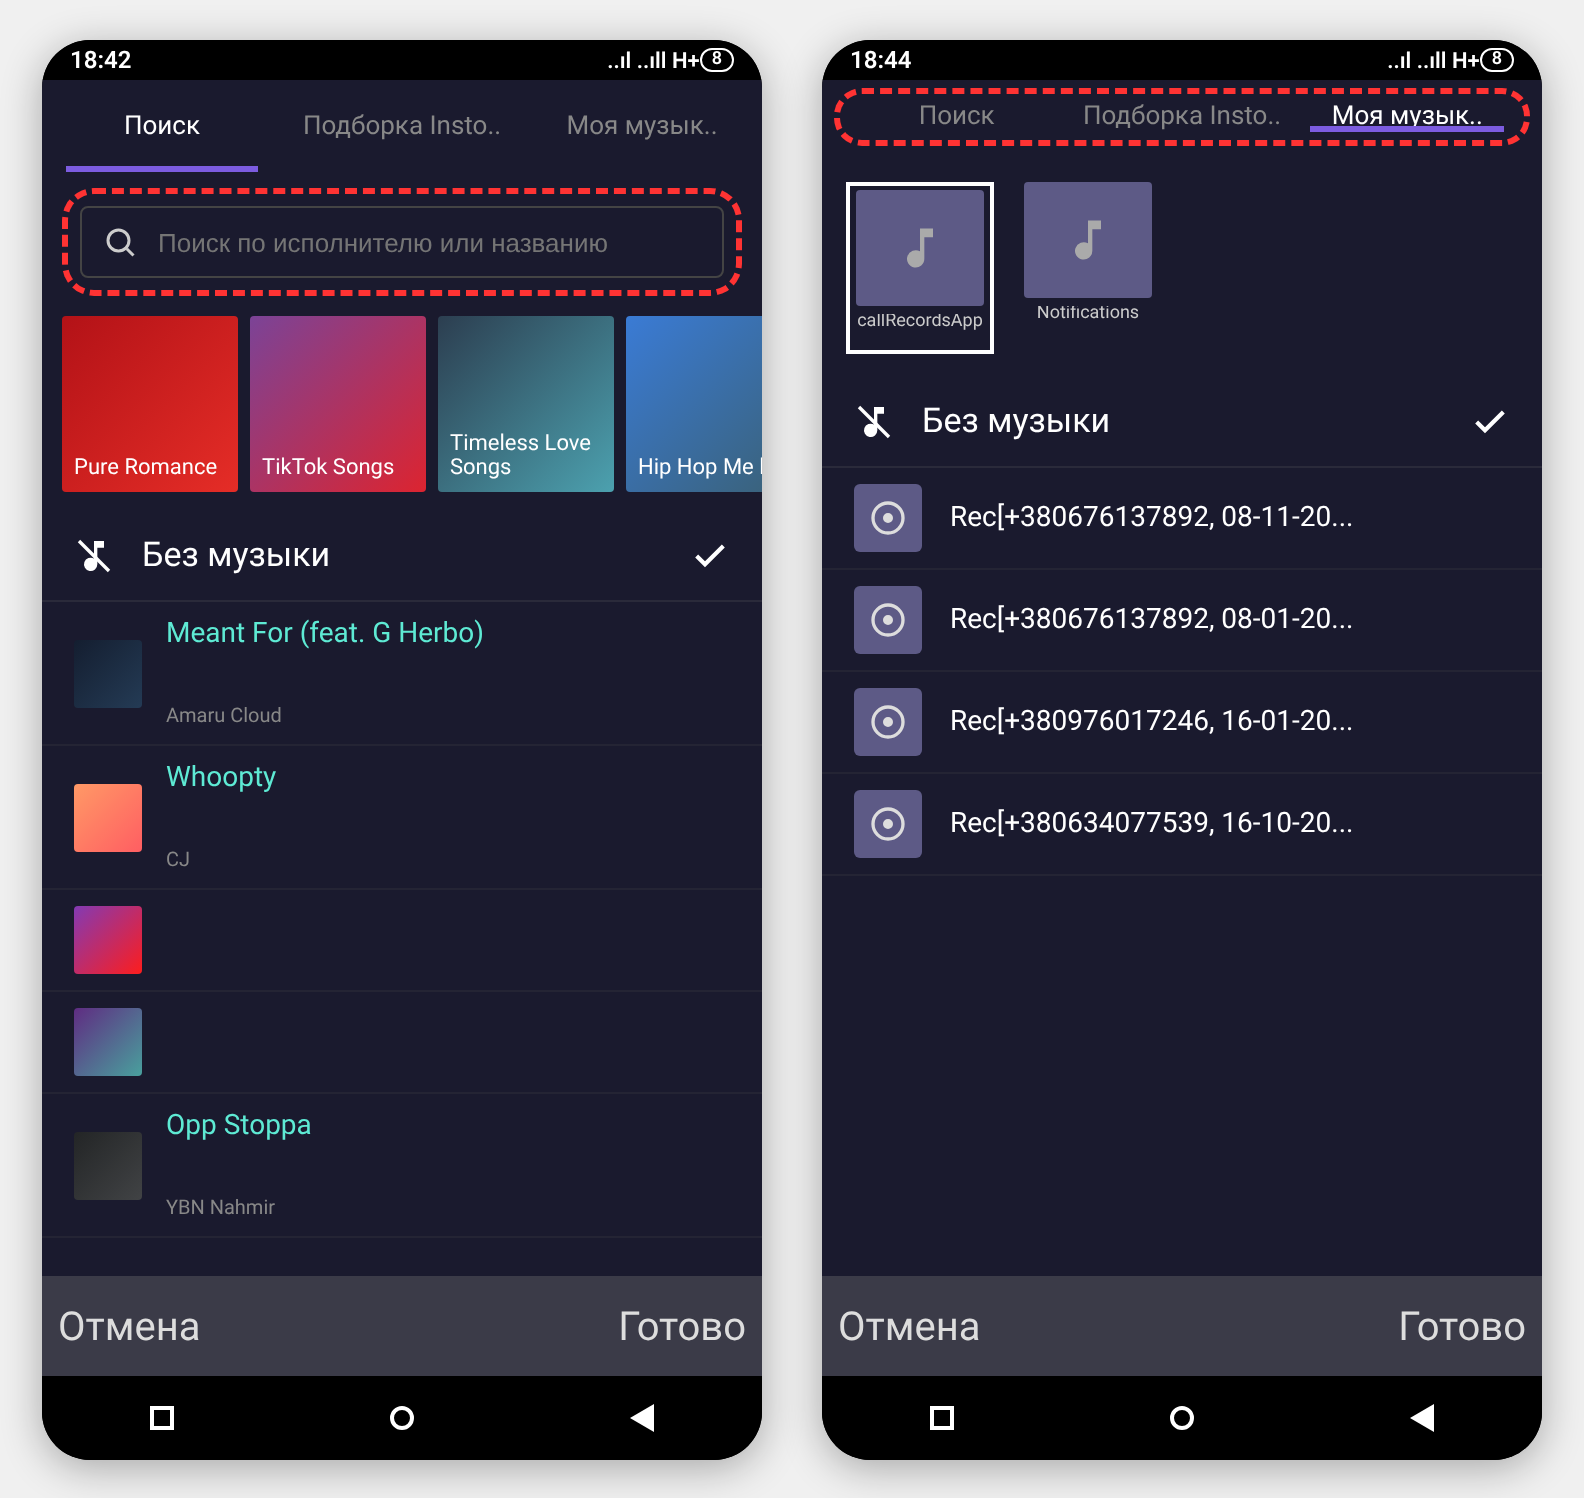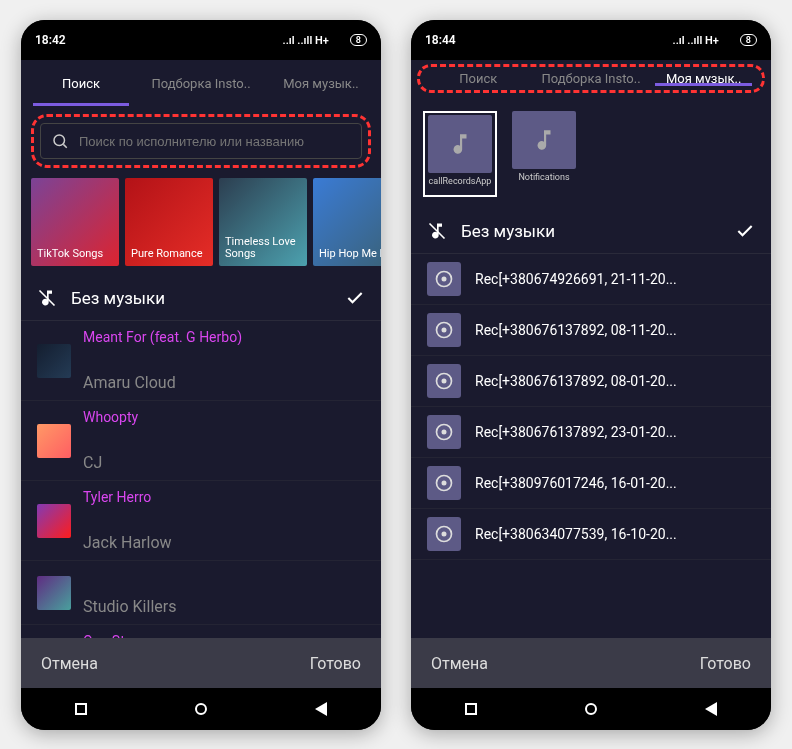--- a/index.html
+++ b/index.html
@@ -16,31 +16,31 @@
     height: 710px;
     background: #000;
     border-radius: 24px;
     overflow: hidden;
     display: flex;
     flex-direction: column;
     position: relative;
     box-shadow: 0 4px 20px rgba(0,0,0,0.3);
   }
   .statusbar {
-    height: 40px;
+    height: 20px;
     background: #000;
     color: #fff;
     display: flex;
     justify-content: space-between;
     align-items: center;
     padding: 0 14px;
     font-size: 12px;
     font-weight: 600;
   }
-  .status-right { display: flex; align-items: center; gap: 21px; font-size: 11px; }
+  .status-right { display: flex; align-items: center; gap: 0; font-size: 11px; }
   .battery-pill {
     border: 1px solid #fff;
     border-radius: 7px;
     padding: 0 5px;
     font-size: 9px;
   }
   .content {
     flex: 1;
     background: #1a1a2e;
     display: flex;
@@ -151,22 +151,22 @@
     width: 34px; height: 34px;
     border-radius: 2px;
     flex-shrink: 0;
   }
   .ta1{background:linear-gradient(135deg,#141e30,#243b55);}
   .ta2{background:linear-gradient(135deg,#ff9966,#ff5e62);}
   .ta3{background:linear-gradient(135deg,#833ab4,#fd1d1d);}
   .ta4{background:linear-gradient(135deg,#5f2c82,#49a09d);}
   .ta5{background:linear-gradient(135deg,#232526,#414345);}
   .track-text { flex: 1; overflow: hidden; }
-  .track-title { color: #d946ef; font-size: 14px; white-space: nowrap; overflow: hidden; text-overflow: ellipsis; }
-  .track-artist { color: #888; font-size: 16px; margin-top: 28px; }
+  .track-title { color: #5eead4; font-size: 14px; white-space: nowrap; overflow: hidden; text-overflow: ellipsis; }
+  .track-artist { color: #888; font-size: 10px; margin-top: 28px; }
   .folder-row {
     display: flex;
     gap: 10px;
     padding: 12px 12px;
   }
   .folder-card {
     width: 74px;
     height: 86px;
     display: flex;
     flex-direction: column;
@@ -197,23 +197,23 @@
     color: #ddd;
     flex-shrink: 0;
   }
   .rec-title { color: #fff; font-size: 14px; white-space: nowrap; overflow: hidden; text-overflow: ellipsis; flex: 1; }
   .footer {
     height: 50px;
     background: #3b3b48;
     display: flex;
     align-items: center;
     justify-content: space-between;
-    padding: 0 20px;
+    padding: 0 8px;
     color: #ddd;
-    font-size: 16px;
+    font-size: 20px;
   }
   .navbar {
     height: 42px;
     background: #000;
     display: flex;
     align-items: center;
     justify-content: space-around;
     color: #fff;
   }
   .nav-sq { width: 12px; height: 12px; border: 2px solid #fff; }
@@ -252,25 +252,25 @@
           <svg width="18" height="18" viewBox="0 0 24 24" fill="none" stroke="currentColor" stroke-width="2">
               <circle cx="11" cy="11" r="7"></circle>
               <line x1="21" y1="21" x2="16.5" y2="16.5"></line>
             </svg>
         </span>
         <input type="text" placeholder="Поиск по исполнителю или названию" style="">
       </div>
     </div>
 
     <div class="playlists">
+      <div class="playlist-card pc2">
+          <span>Pure Romance</span>
+        </div>
       <div class="playlist-card pc1">
           <span>TikTok Songs</span>
-        </div>
-      <div class="playlist-card pc2">
-          <span>Pure Romance</span>
         </div>
       <div class="playlist-card pc3">
           <span>Timeless Love Songs</span>
         </div>
       <div class="playlist-card pc4">
           <span>Hip Hop Me list</span>
         </div>
     </div>
 
     <div class="divider-row">
@@ -298,29 +298,24 @@
       </div>
       <div class="track">
         <div class="track-art ta2"></div>
         <div class="track-text">
           <div class="track-title">Whoopty</div>
           <div class="track-artist">CJ</div>
         </div>
       </div>
       <div class="track">
         <div class="track-art ta3"></div>
-        <div class="track-text">
-          <div class="track-title">Tyler Herro</div>
-          <div class="track-artist">Jack Harlow</div>
-        </div>
       </div>
       <div class="track">
         <div class="track-art ta4"></div>
         <div class="track-text">
-          <div class="track-artist">Studio Killers</div>
         </div>
       </div>
       <div class="track">
         <div class="track-art ta5"></div>
         <div class="track-text">
           <div class="track-title">Opp Stoppa</div>
           <div class="track-artist">YBN Nahmir</div>
         </div>
       </div>
     </div>
@@ -394,65 +389,47 @@
     </div>
 
     <div class="tracklist">
       <div class="rec-row">
         <div class="rec-ico">
             <svg width="20" height="20" viewBox="0 0 24 24" fill="none" stroke="currentColor" stroke-width="2">
               <circle cx="12" cy="12" r="9"></circle>
               <circle cx="12" cy="12" r="2" fill="currentColor"></circle>
             </svg>
           </div>
-        <div class="rec-title">Rec[+380674926691, 21-11-20...</div>
+        <div class="rec-title">Rec[+380676137892, 08-11-20...</div>
       </div>
       <div class="rec-row">
         <div class="rec-ico">
             <svg width="20" height="20" viewBox="0 0 24 24" fill="none" stroke="currentColor" stroke-width="2">
               <circle cx="12" cy="12" r="9"></circle>
               <circle cx="12" cy="12" r="2" fill="currentColor"></circle>
             </svg>
           </div>
-        <div class="rec-title">Rec[+380676137892, 08-11-20...</div>
+        <div class="rec-title">Rec[+380676137892, 08-01-20...</div>
       </div>
       <div class="rec-row">
         <div class="rec-ico">
             <svg width="20" height="20" viewBox="0 0 24 24" fill="none" stroke="currentColor" stroke-width="2">
               <circle cx="12" cy="12" r="9"></circle>
               <circle cx="12" cy="12" r="2" fill="currentColor"></circle>
             </svg>
           </div>
-        <div class="rec-title">Rec[+380676137892, 08-01-20...</div>
+        <div class="rec-title">Rec[+380976017246, 16-01-20...</div>
       </div>
       <div class="rec-row">
         <div class="rec-ico">
             <svg width="20" height="20" viewBox="0 0 24 24" fill="none" stroke="currentColor" stroke-width="2">
               <circle cx="12" cy="12" r="9"></circle>
               <circle cx="12" cy="12" r="2" fill="currentColor"></circle>
             </svg>
           </div>
-        <div class="rec-title">Rec[+380676137892, 23-01-20...</div>
-      </div>
-      <div class="rec-row">
-        <div class="rec-ico">
-            <svg width="20" height="20" viewBox="0 0 24 24" fill="none" stroke="currentColor" stroke-width="2">
-              <circle cx="12" cy="12" r="9"></circle>
-              <circle cx="12" cy="12" r="2" fill="currentColor"></circle>
-            </svg>
-          </div>
-        <div class="rec-title">Rec[+380976017246, 16-01-20...</div>
-      </div>
-      <div class="rec-row">
-        <div class="rec-ico">
-            <svg width="20" height="20" viewBox="0 0 24 24" fill="none" stroke="currentColor" stroke-width="2">
-              <circle cx="12" cy="12" r="9"></circle>
-              <circle cx="12" cy="12" r="2" fill="currentColor"></circle>
-            </svg>
-          </div>
         <div class="rec-title">Rec[+380634077539, 16-10-20...</div>
       </div>
     </div>
 
     <div class="footer">
       <span>Отмена</span>
       <span>Готово</span>
     </div>
   </div>
   <div class="navbar">

